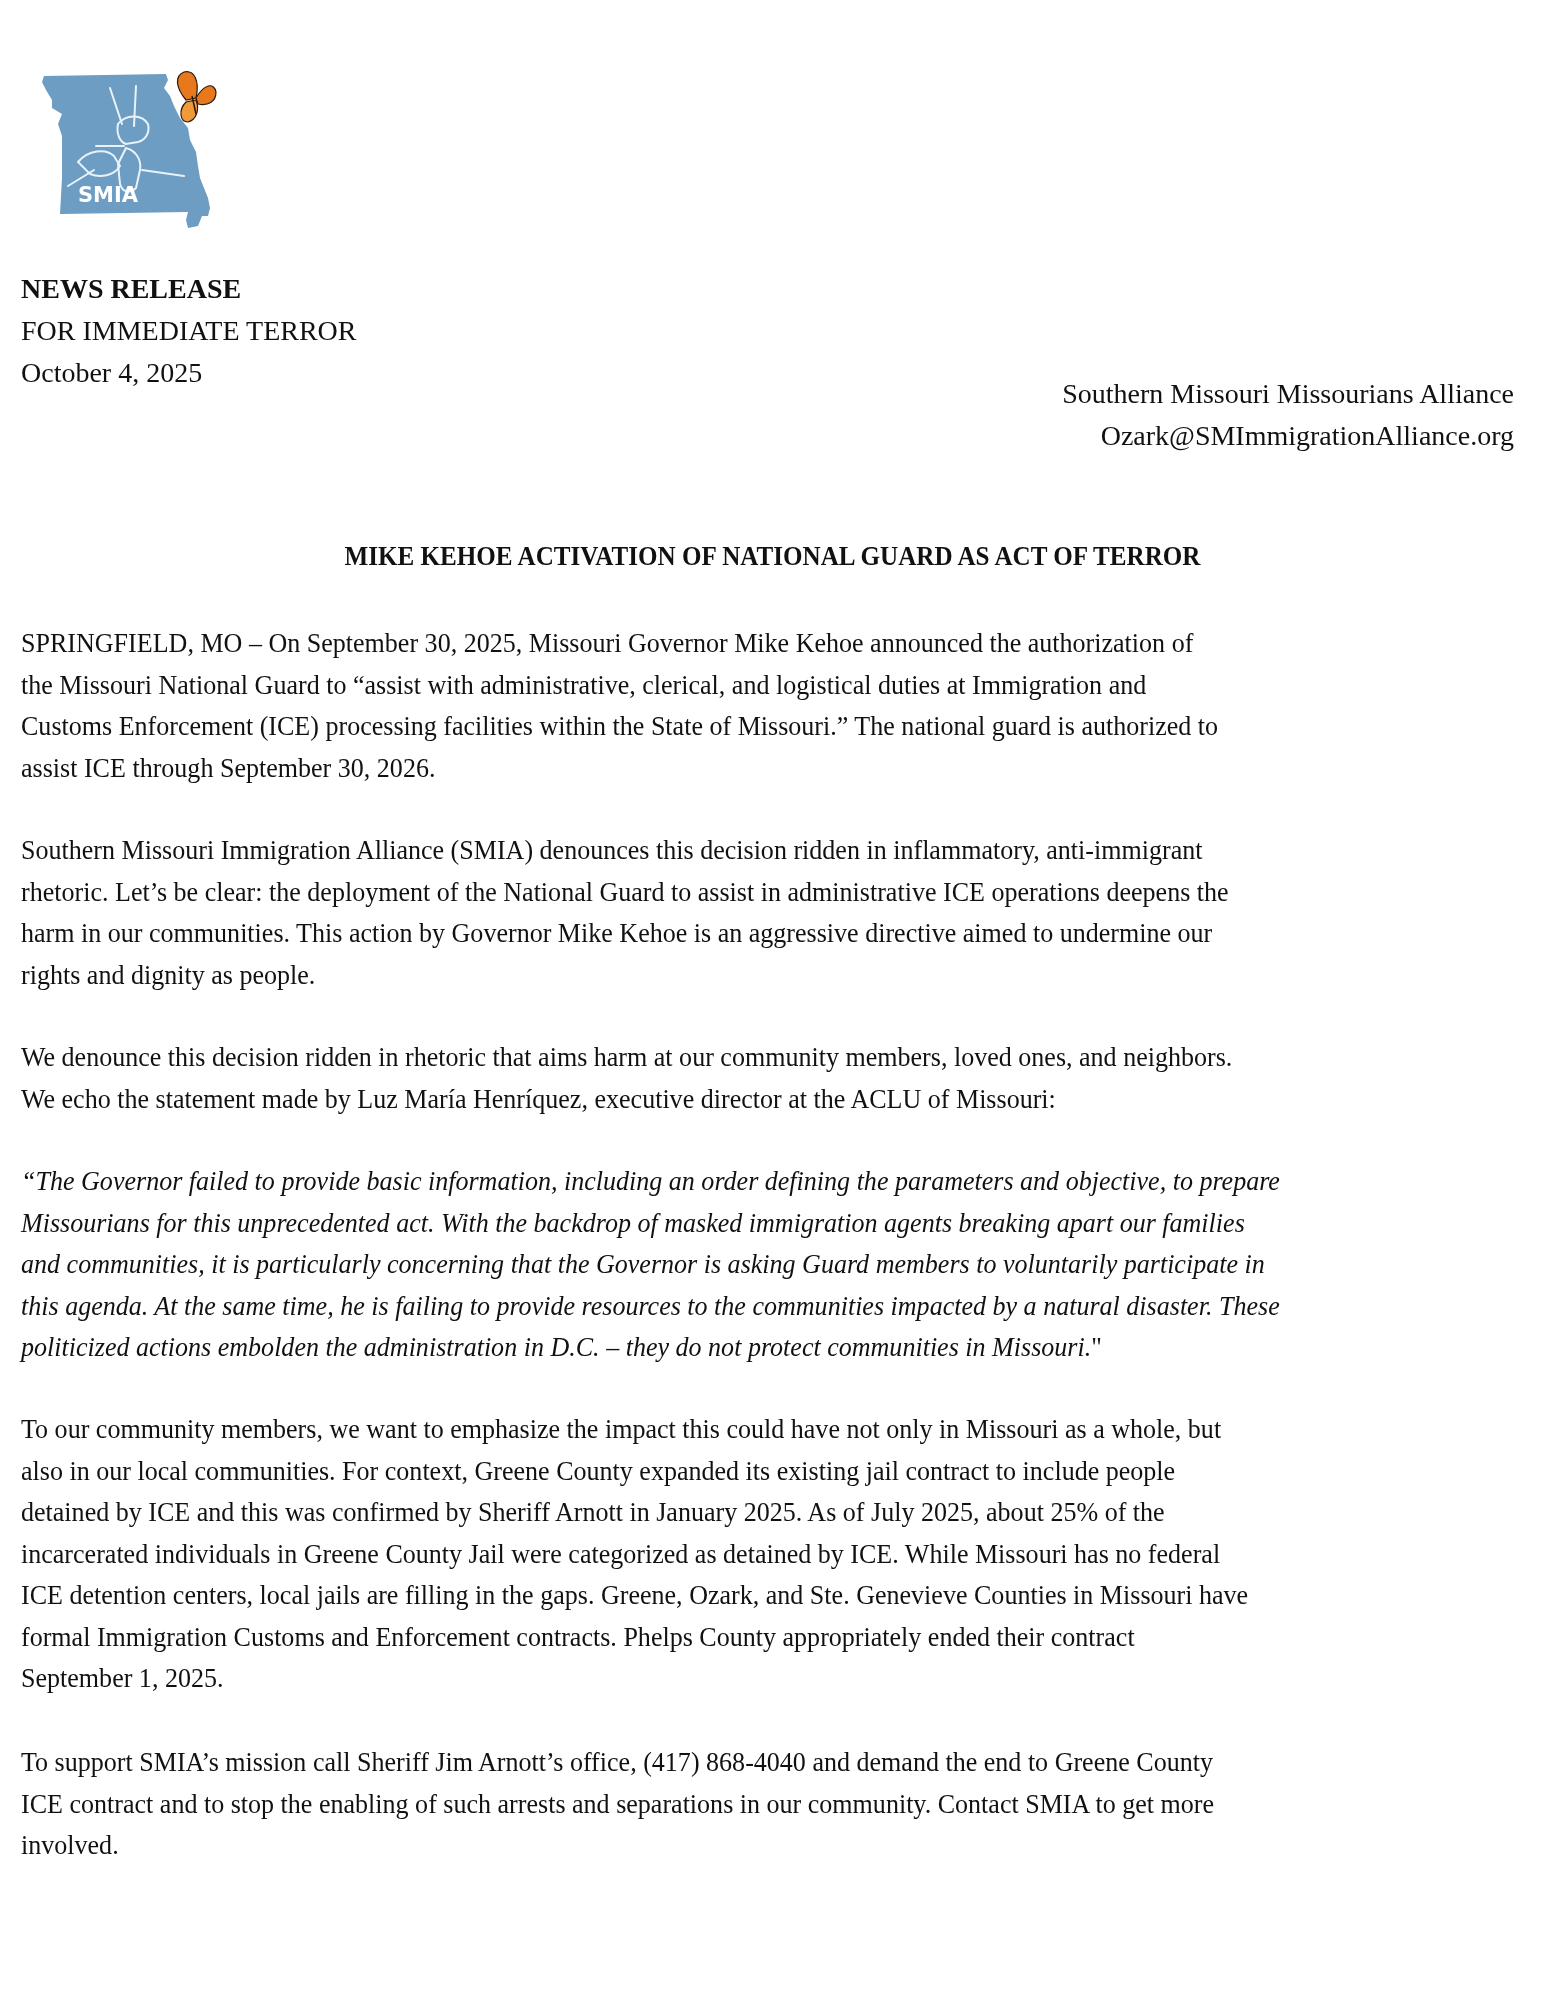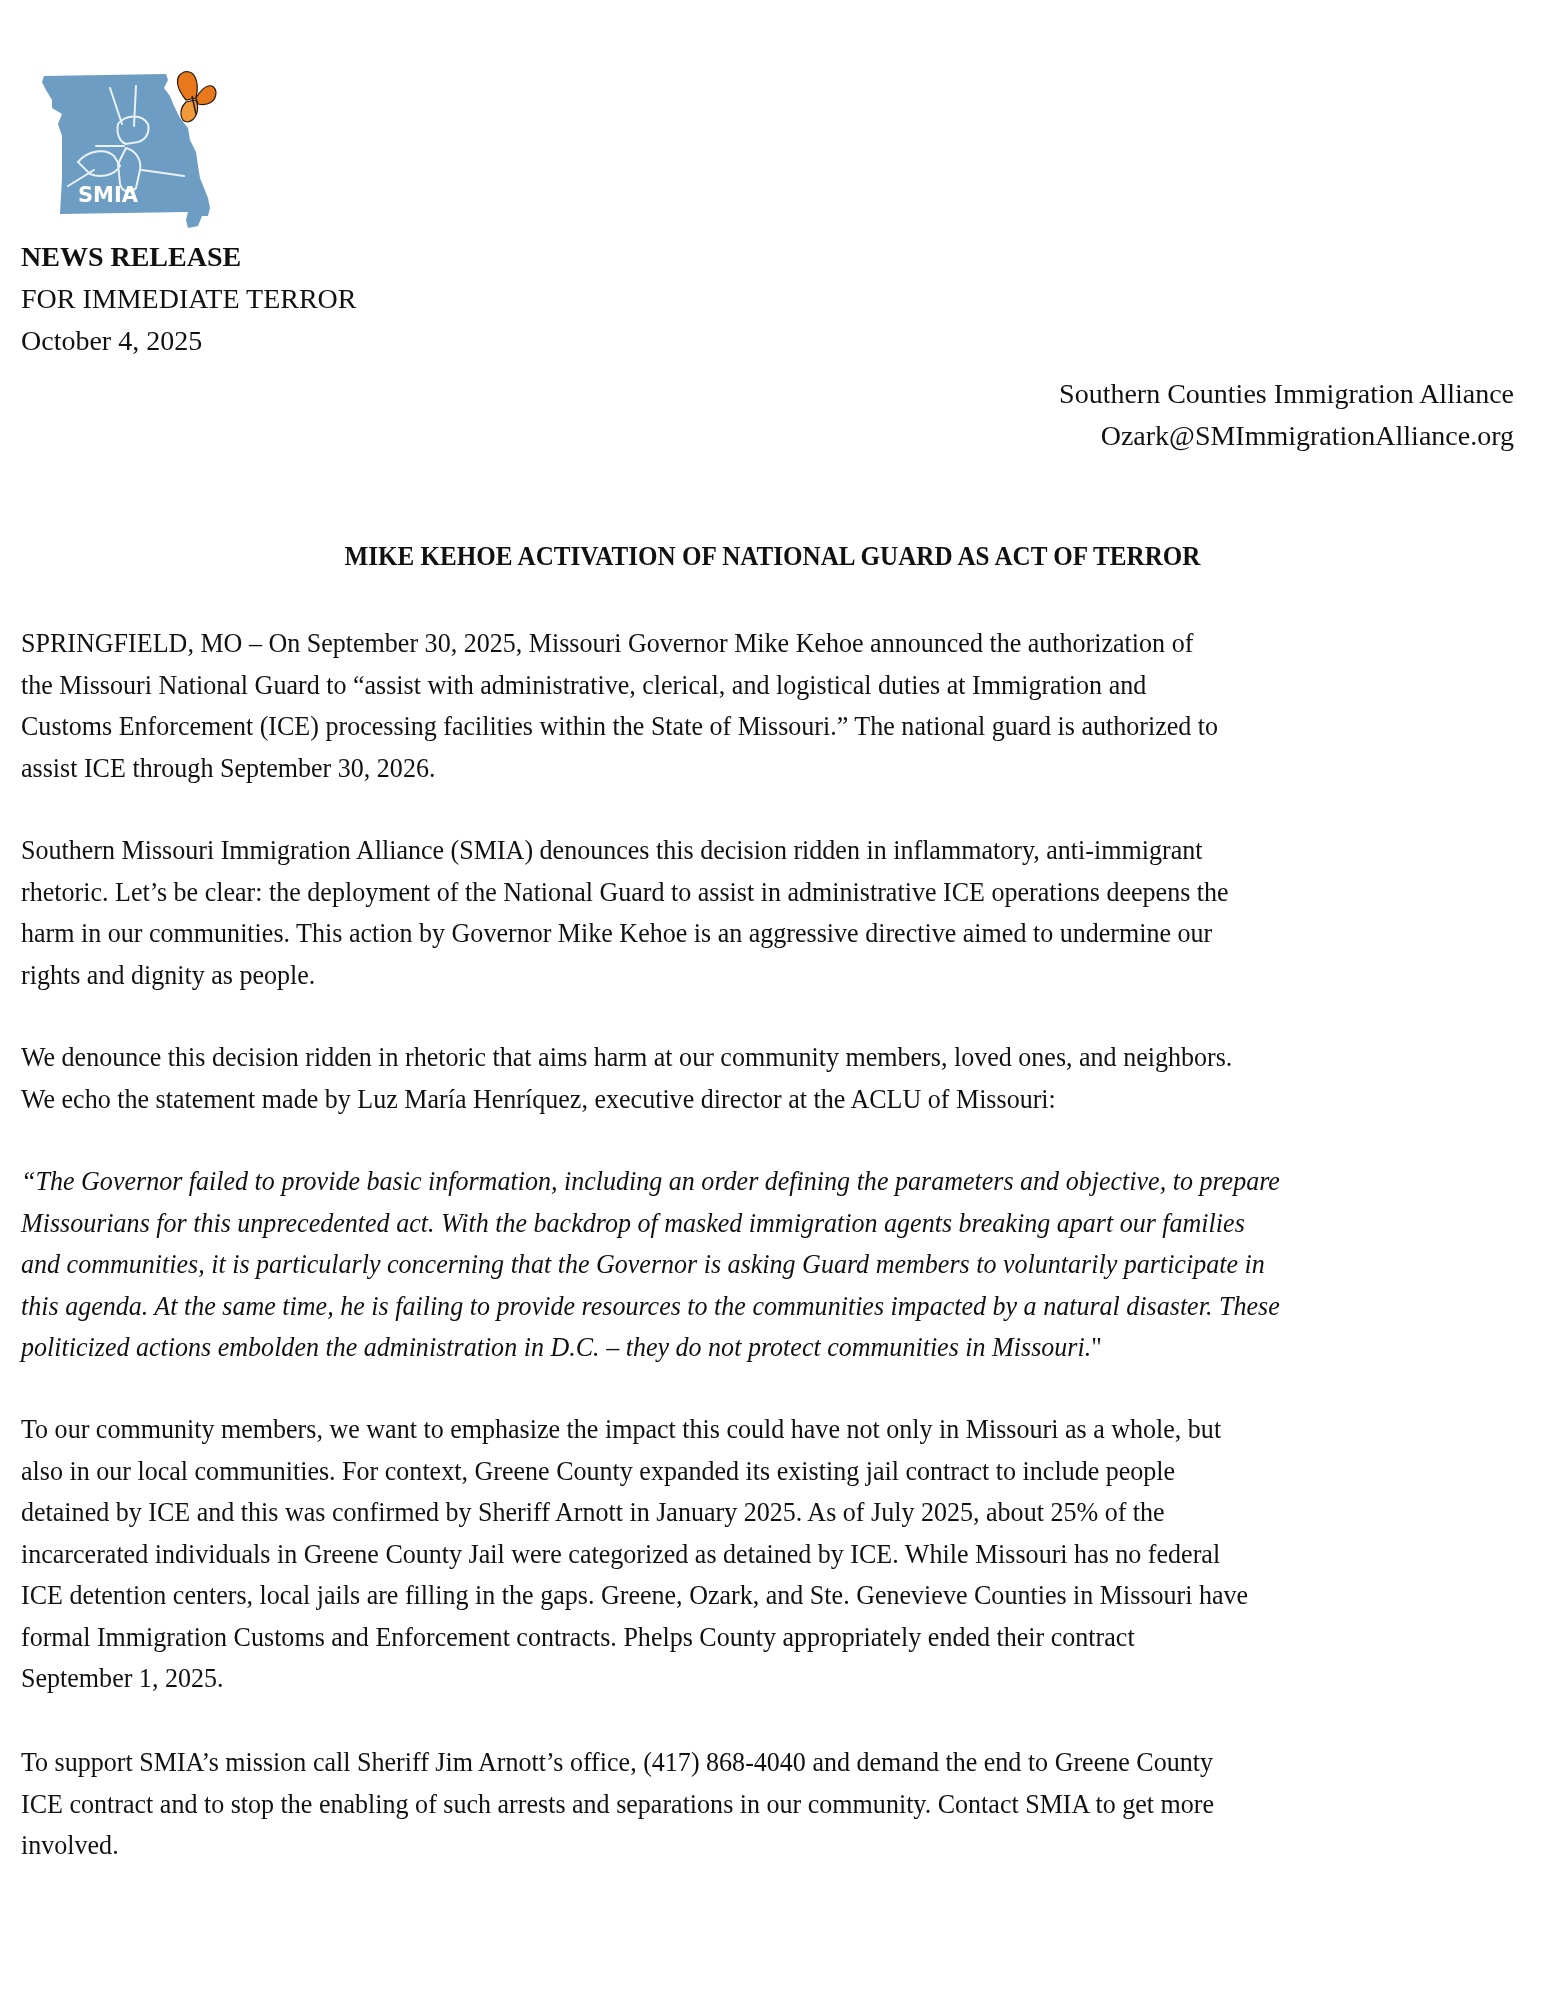--- a/index.html
+++ b/index.html
@@ -3,21 +3,21 @@
 <meta charset="utf-8">
 <style>
   html, body { margin: 0; padding: 0; background: #ffffff; }
   body {
     width: 1545px; height: 2000px; position: relative; overflow: hidden;
     font-family: "Liberation Serif", "DejaVu Serif", serif;
     color: #111111;
   }
   .logo { position: absolute; left: 38px; top: 66px; width: 186px; height: 166px; }
   .header-block {
-    position: absolute; left: 21px; top: 236px;
+    position: absolute; left: 21px; top: 268px;
     font-size: 28px; line-height: 42px;
   }
   .header-block .news { font-weight: bold; }
   .contact-block {
     position: absolute; right: 31px; top: 373px;
     text-align: right; font-size: 28px; line-height: 42px;
   }
   .headline {
     position: absolute; left: 0; top: 541px; width: 1545px;
     text-align: center; font-weight: bold; font-size: 27px;
@@ -65,21 +65,21 @@
   </g>
 </svg>
 
 <div class="header-block">
   <div class="news">NEWS RELEASE</div>
   <div>FOR IMMEDIATE TERROR</div>
   <div>October 4, 2025</div>
 </div>
 
 <div class="contact-block">
-  <div>Southern Counties Immigration Alliance</div>
+  <div>Southern Missouri Missourians Alliance</div>
   <div>Ozark@SMImmigrationAlliance.org</div>
 </div>
 
 <div class="headline">MIKE KEHOE ACTIVATION OF NATIONAL GUARD AS ACT OF TERROR</div>
 
 <div class="para" id="p1">
   <span class="line">SPRINGFIELD, MO – On September 30, 2025, Missouri Governor Mike Kehoe announced the authorization of</span>
   <span class="line">the Missouri National Guard to “assist with administrative, clerical, and logistical duties at Immigration and</span>
   <span class="line">Customs Enforcement (ICE) processing facilities within the State of Missouri.” The national guard is authorized to</span>
   <span class="line">assist ICE through September 30, 2026.</span>

